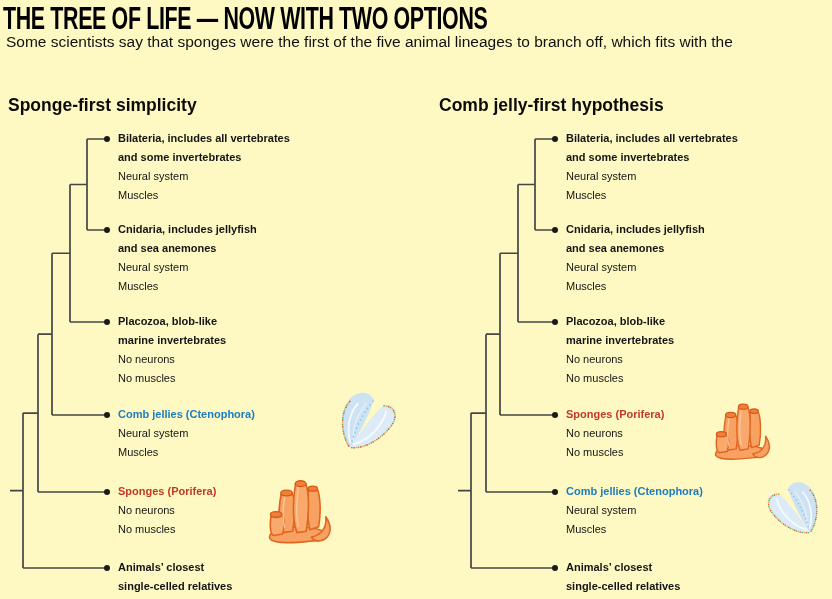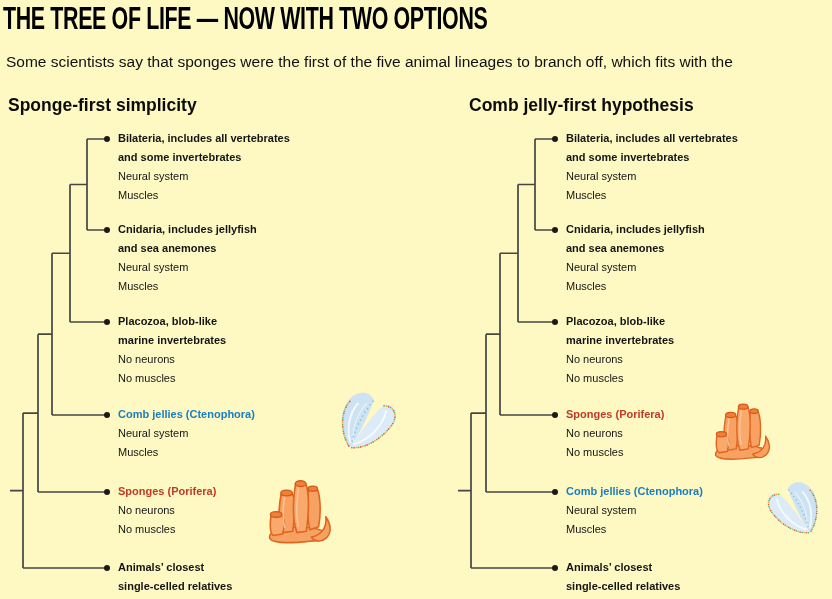--- a/index.html
+++ b/index.html
@@ -4,24 +4,24 @@
 <style>
   html,body{margin:0;padding:0;background:#fff;}
   .page{
     position:relative;width:832px;height:599px;background:#fef9c3;overflow:hidden;
     font-family:"Liberation Sans",sans-serif;color:#141414;
   }
   .title{
     position:absolute;left:3px;top:1px;font-size:31px;font-weight:bold;color:#000;
     letter-spacing:-0.5px;white-space:nowrap;transform:scaleX(0.69);transform-origin:0 0;
   }
-  .subtitle{position:absolute;left:6px;top:31px;font-size:15.5px;line-height:21.5px;color:#101010;margin-top:20px;}
+  .subtitle{position:absolute;left:6px;top:31px;font-size:15.5px;line-height:21.5px;color:#101010;}
   .tree-heading{position:absolute;top:95px;font-size:17.5px;font-weight:bold;color:#0b0b0b;white-space:nowrap;}
   #heading-left{left:8px;}
-  #heading-right{left:469px;}
+  #heading-right{left:439px;}
   .tree-svg{position:absolute;left:0;top:0;width:832px;height:599px;}
   .leaf{position:absolute;font-size:11px;line-height:19px;white-space:nowrap;}
   .leaf-name{font-weight:bold;}
   .illus{position:absolute;overflow:visible;}
   .defs-holder{position:absolute;width:0;height:0;}
 </style>
 </head>
 <body>
 
 <div class="page">

